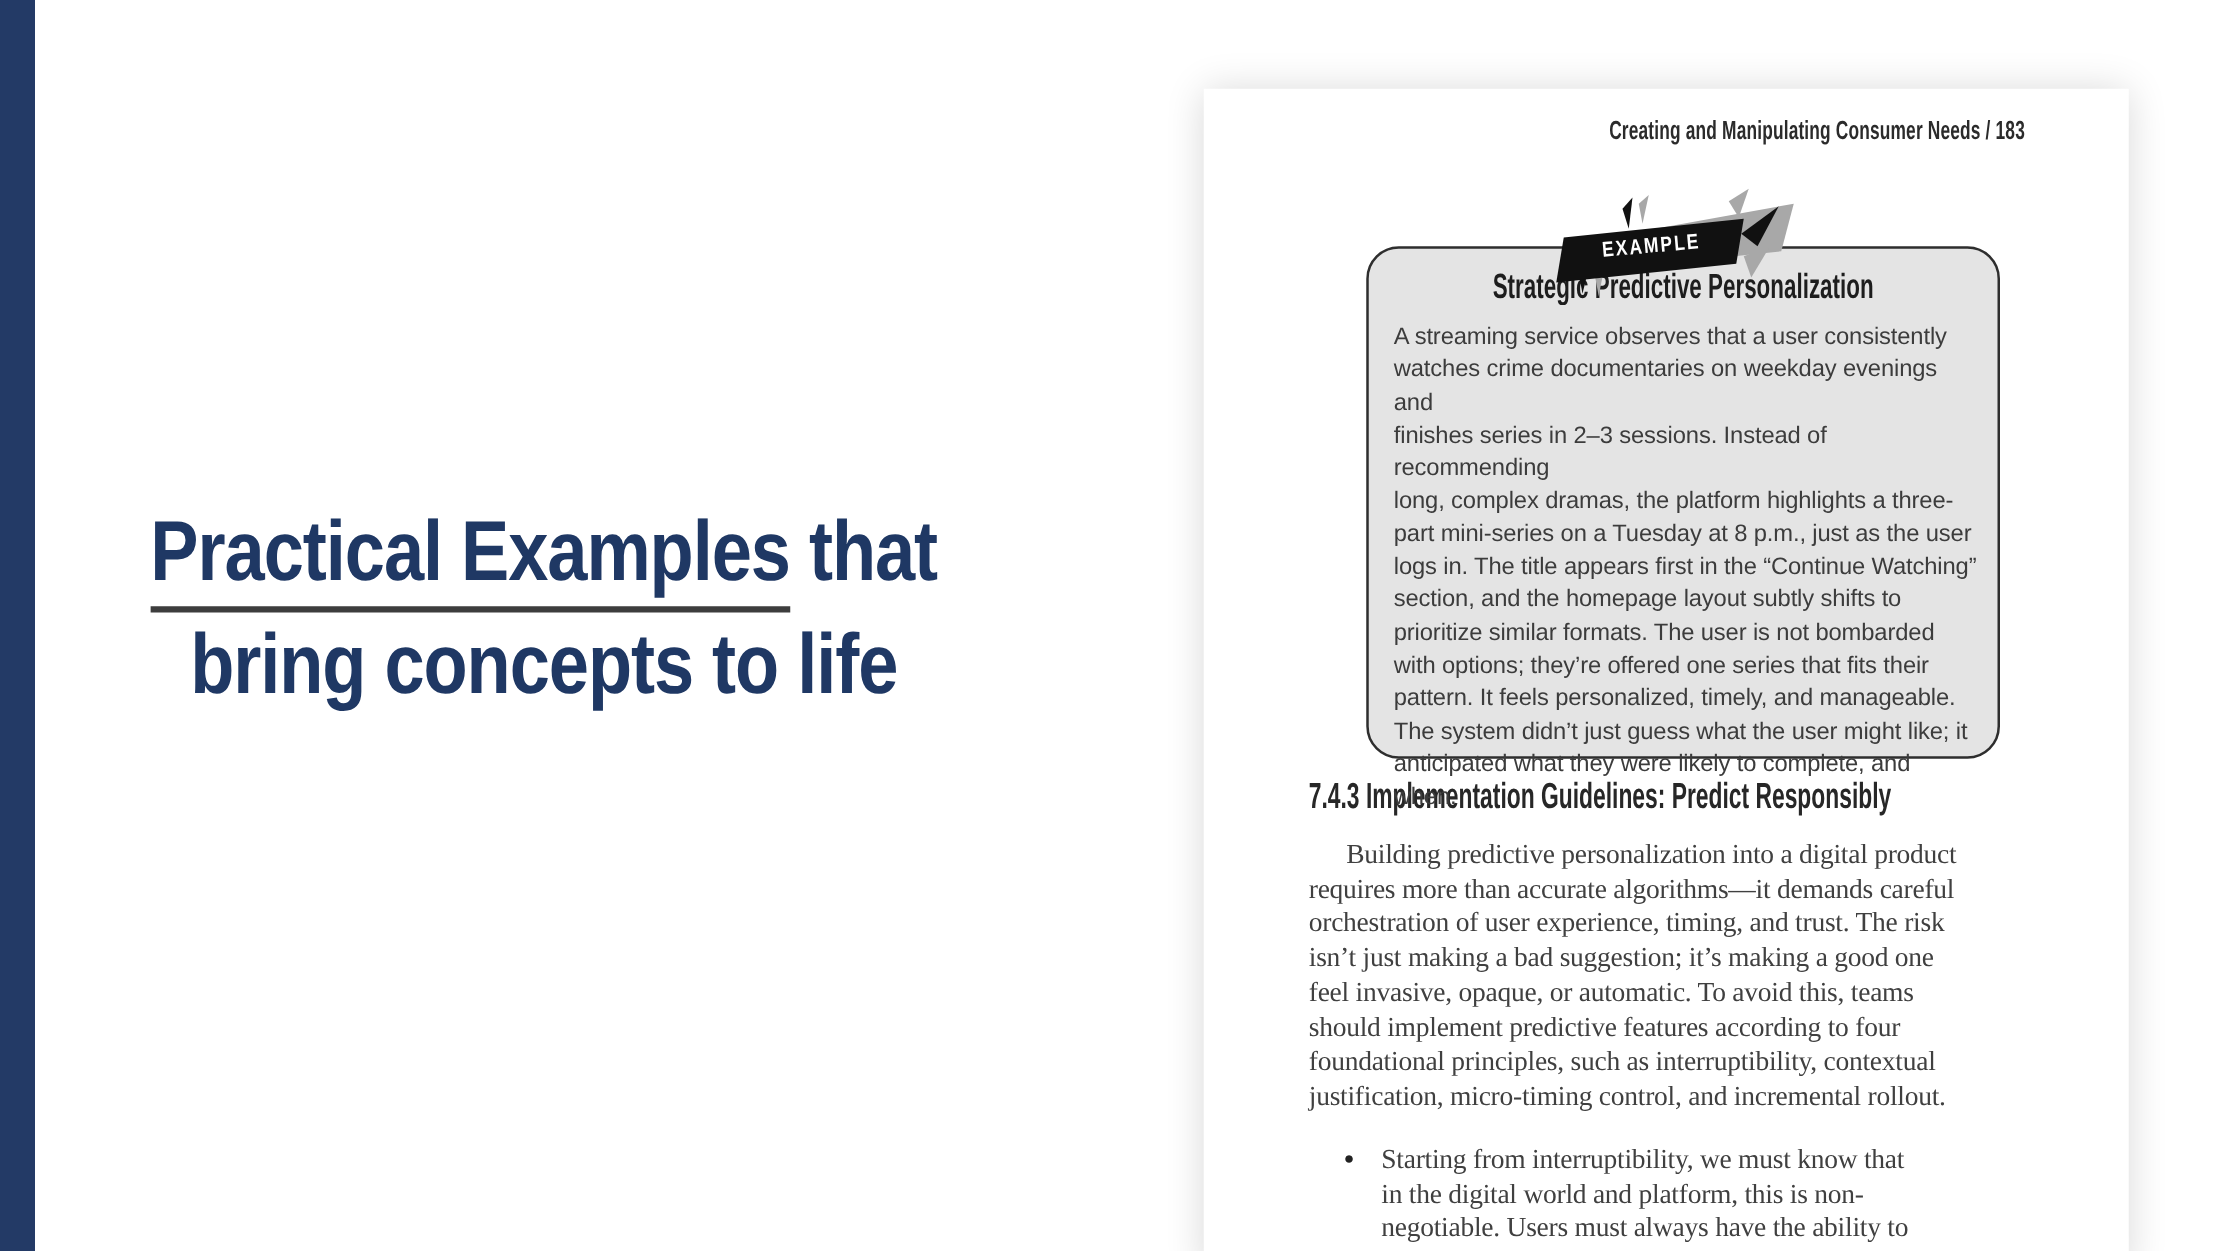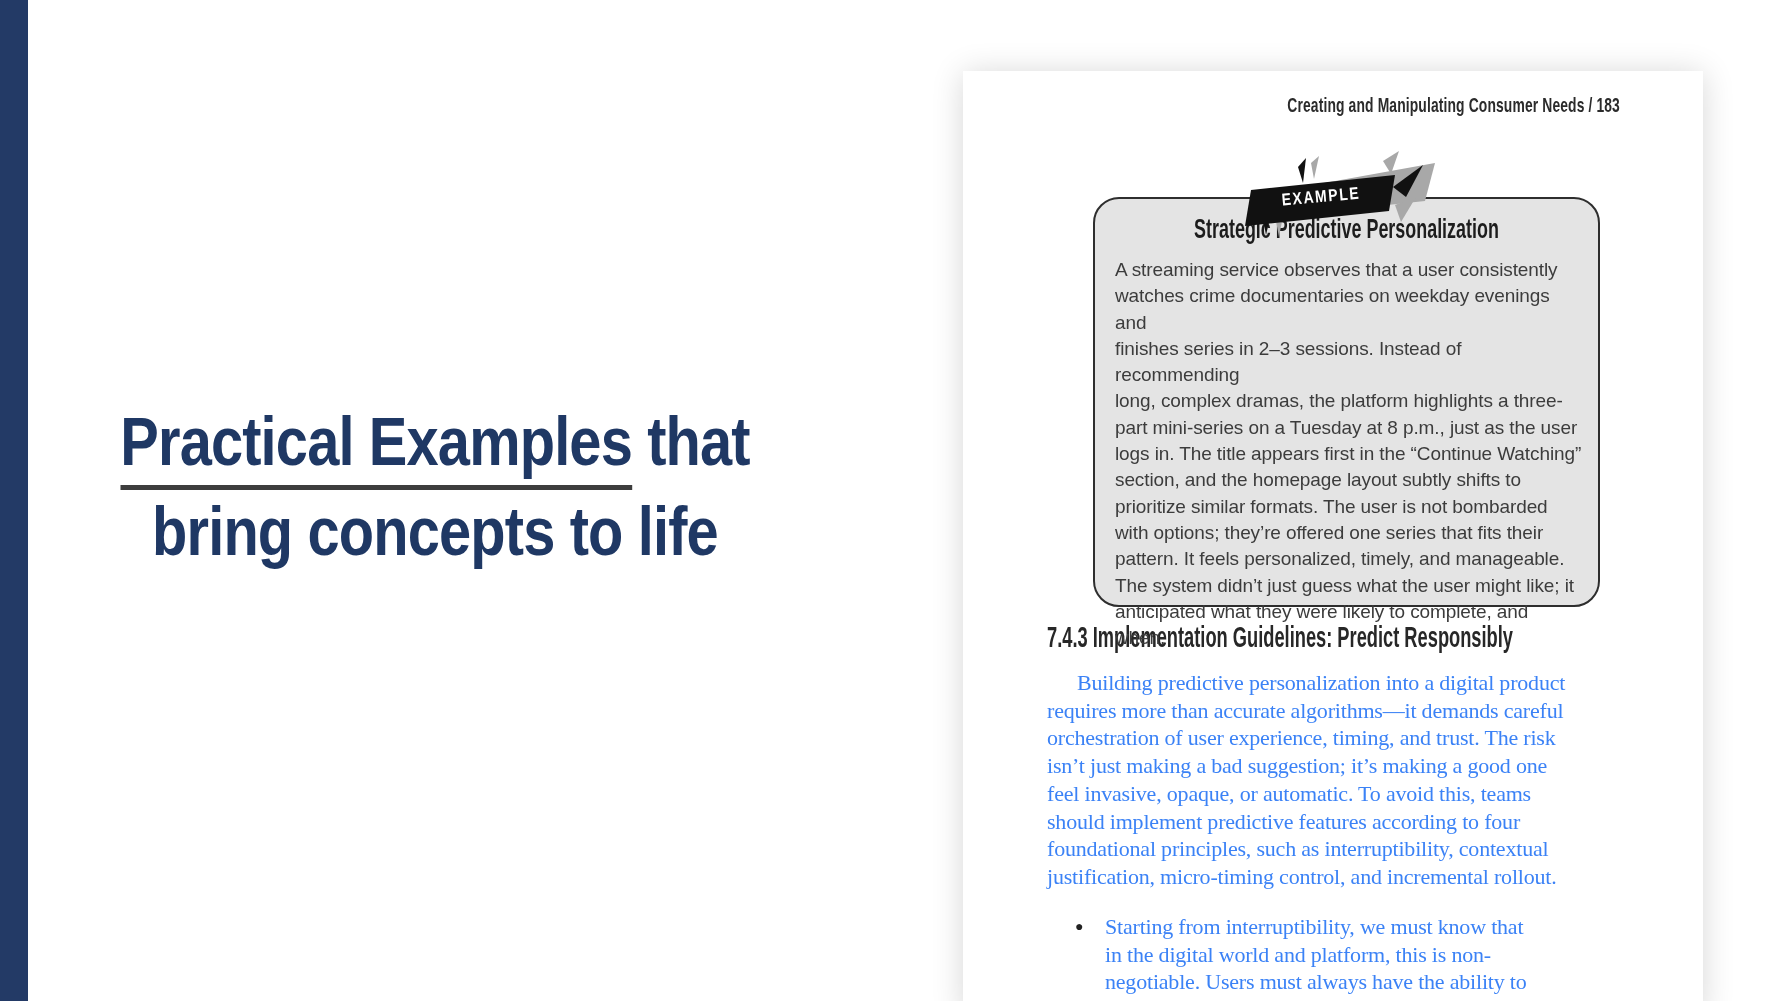--- a/index.html
+++ b/index.html
@@ -55,21 +55,21 @@
     text-align:center; color:#ffffff; font-weight:bold; font-size:17px;
     letter-spacing:2px; transform:rotate(-5deg) scaleX(0.82);
   }
 
   
   .section-heading {
     position:absolute; left:84px; top:550px; white-space:nowrap;
     font-weight:bold; font-size:29px; line-height:32px; color:#272727;
     transform:scaleX(0.63); transform-origin:left top;
   }
-  .serif { font-family:"Liberation Serif", serif; color:#3b82f6; letter-spacing:-0.2px; }
+  .serif { font-family:"Liberation Serif", serif; color:#404040; letter-spacing:-0.2px; }
   .paragraph {
     position:absolute; left:84px; top:598px; width:590px;
     font-size:22px; line-height:27.7px; text-indent:30px;
   }
   .bullet { position:absolute; left:84px; top:842px; width:560px; }
   .bullet-marker { position:absolute; left:28px; top:5px; font-size:14px; color:#222222; }
   .bullet-text { margin-left:58px; font-size:22px; line-height:27.7px; }
 </style>
 </head>
 <body>

